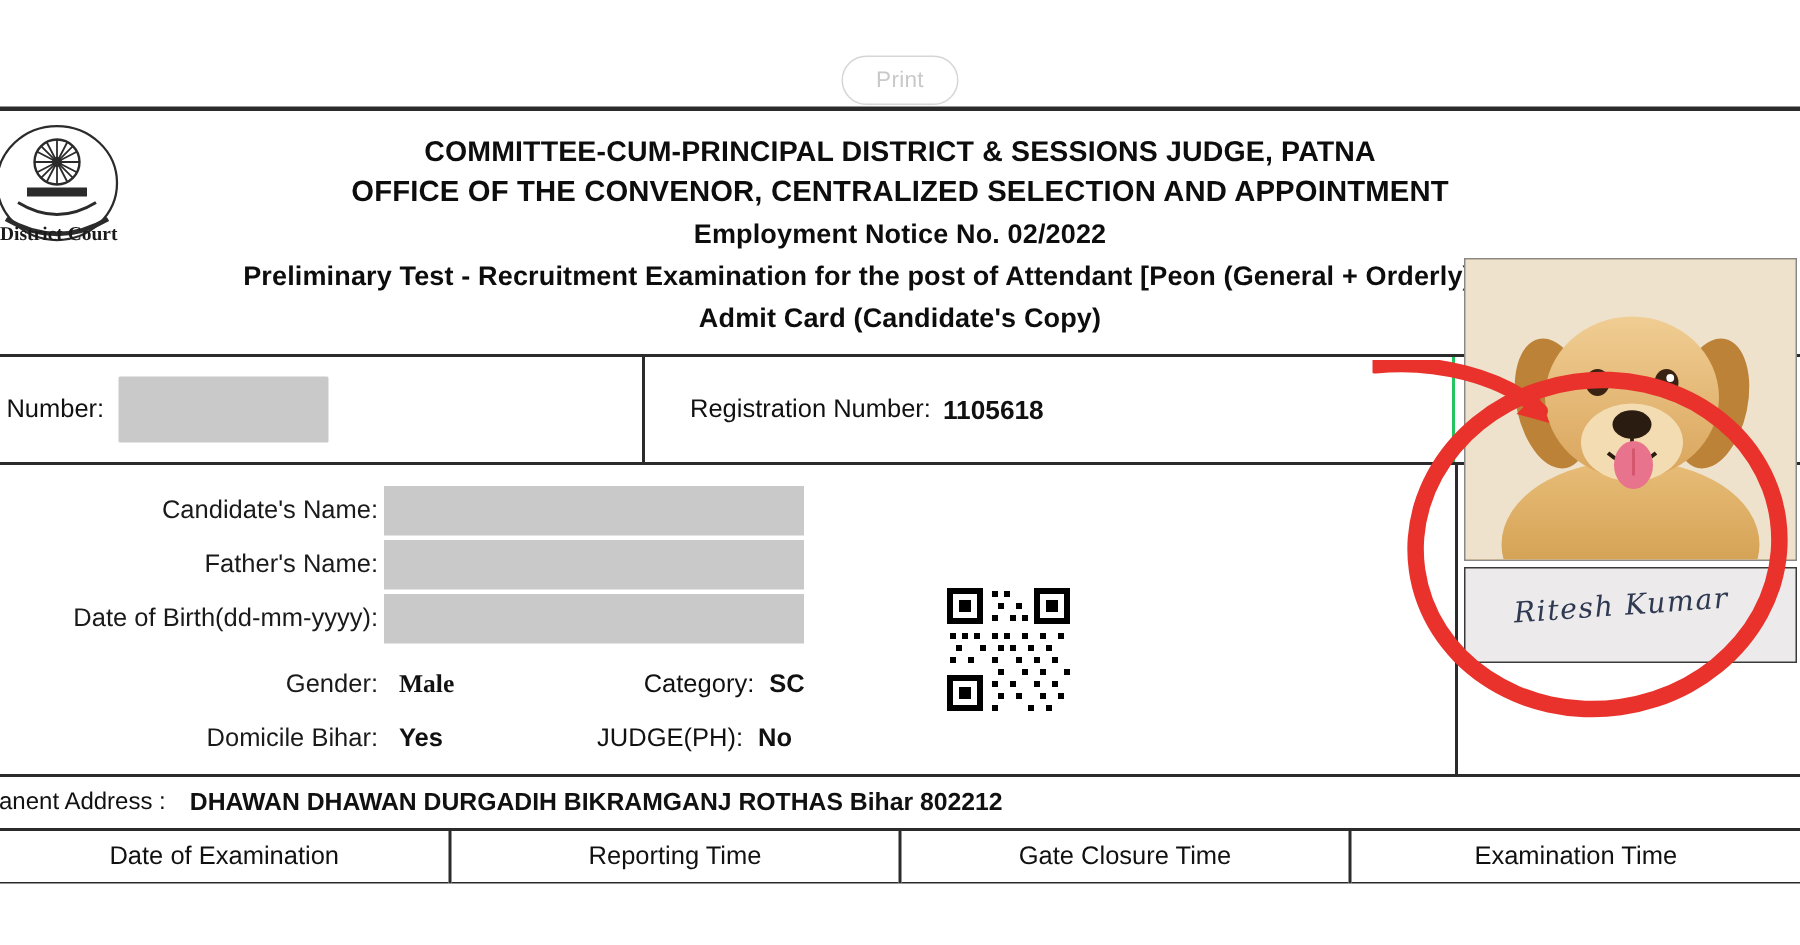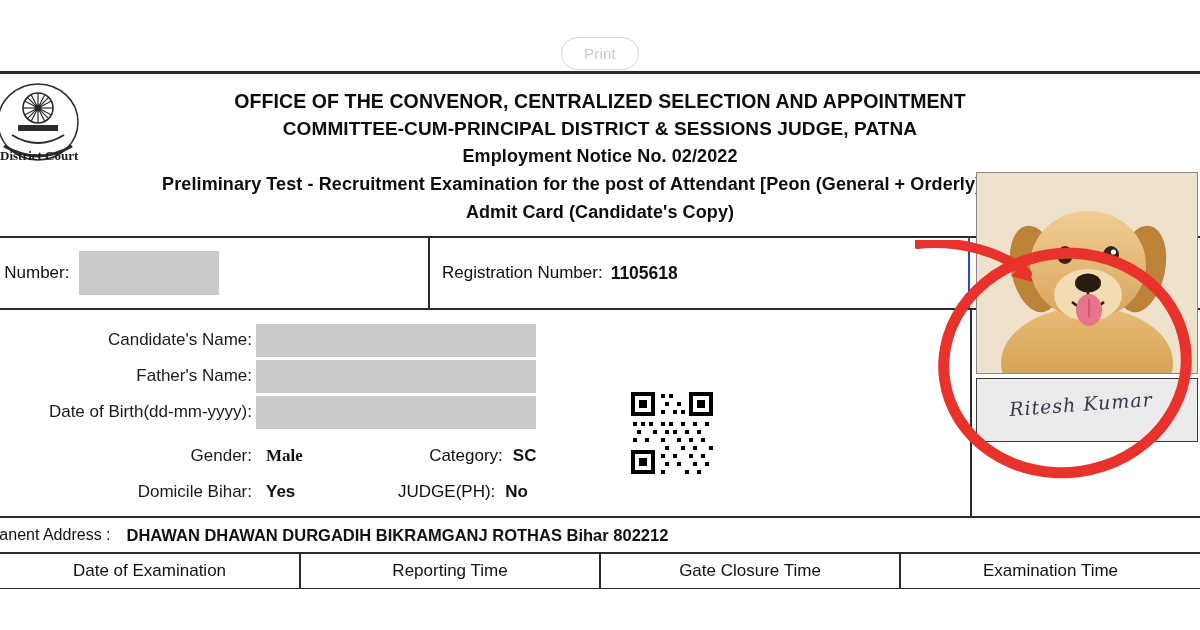--- a/index.html
+++ b/index.html
@@ -98,23 +98,23 @@
   .redact {
     background: #c9c9c9;
     display: inline-block;
     height: 44px;
     border-radius: 1px;
   }
   .cell-reg {
     flex: 1;
     display: flex;
     align-items: center;
-    padding-left: 12px;
-    font-size: 17px;
-    border-right: 2px solid #1d4ed8;
+    padding-left: 30px;
+    font-size: 17px;
+    border-right: 2px solid #22c55e;
   }
   .cell-reg .val { font-weight: bold; margin-left: 8px; font-size: 17.5px; }
   .cell-photo {
     width: 230px;
   }
 
   
   .details {
     display: flex;
     border-bottom: 2px solid #2b2b2b;
@@ -290,22 +290,22 @@
           <line x1="53" y1="16.5" x2="39" y2="43.5"></line>
           <line x1="32.5" y1="23" x2="59.5" y2="37"></line>
           <line x1="32.5" y1="37" x2="59.5" y2="23"></line>
         </g>
         <rect x="26" y="47" width="40" height="6" fill="#2b2b2b"></rect>
         <path d="M20 57 q26 16 52 0" fill="none" stroke="#2b2b2b" stroke-width="2"></path>
         <path d="M12 68 q34 20 68 0" fill="none" stroke="#2b2b2b" stroke-width="3"></path>
         <text x="8" y="82" font-family="Liberation Serif, serif" font-size="13" font-weight="bold" fill="#1a1a1a">District Court</text>
       </svg>
     </div>
+    <div class="line h2">COMMITTEE-CUM-PRINCIPAL DISTRICT &amp; SESSIONS JUDGE, PATNA</div>
     <div class="line h1">OFFICE OF THE CONVENOR, CENTRALIZED SELECTION AND APPOINTMENT</div>
-    <div class="line h2">COMMITTEE-CUM-PRINCIPAL DISTRICT &amp; SESSIONS JUDGE, PATNA</div>
     <div class="line h3">Employment Notice No. 02/2022</div>
     <div class="line h4">Preliminary Test - Recruitment Examination for the post of Attendant [Peon (General + Orderly)], 2022</div>
     <div class="line h3">Admit Card (Candidate's Copy)</div>
   </div>
 
   <div class="idrow">
     <div class="cell-roll">
       <span class="lbl">ll Number:</span>
       <span class="redact" style="width:140px; margin-left:10px;"></span>
     </div>

